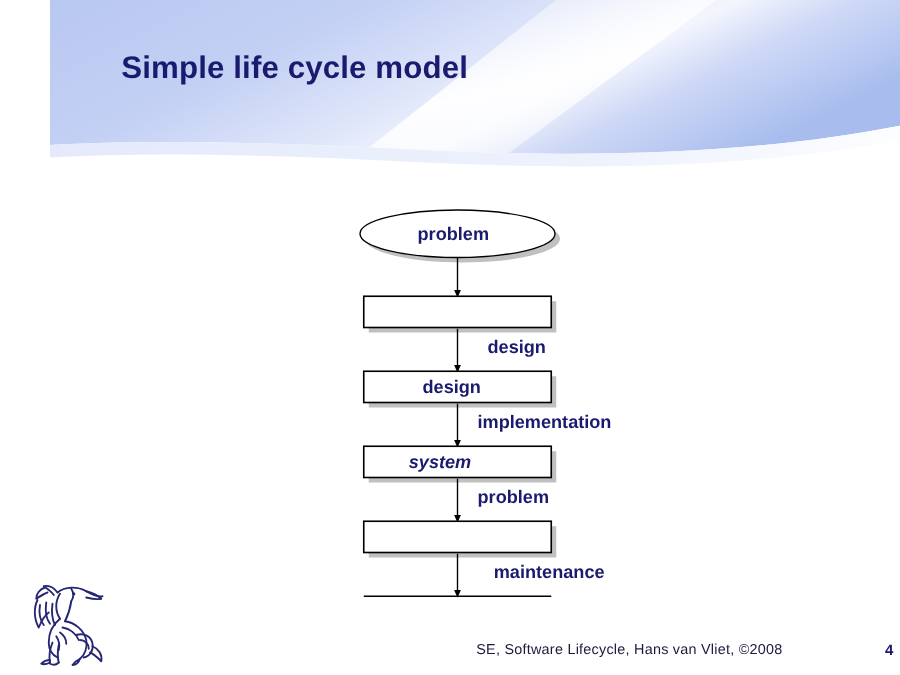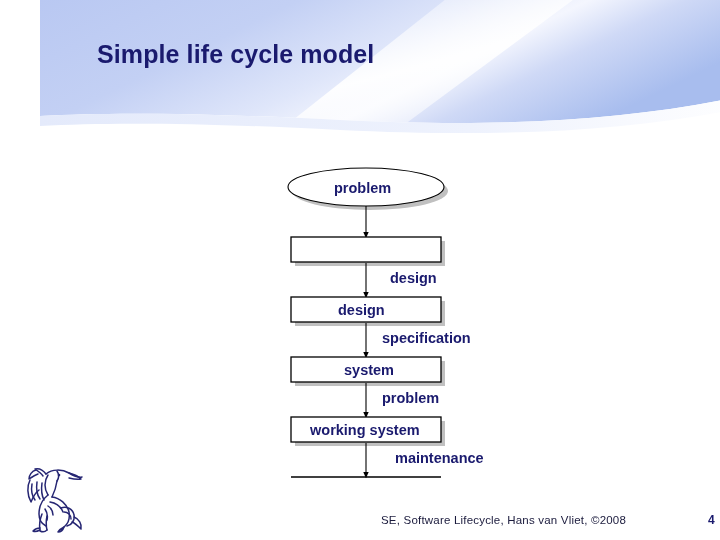--- a/index.html
+++ b/index.html
@@ -161,28 +161,27 @@
     <rect x="271" y="417" width="150" height="25" fill="#ffffff" stroke="#000000" stroke-width="1.3"></rect>
 
     <line x1="271" y1="477" x2="421" y2="477" stroke="#000000" stroke-width="1.3"></line>
   </svg>
 
   <div class="node-label" style="left:314px; top:180px;">problem</div>
 
 
   <div class="node-label" style="left:318px; top:302px;">design</div>
 
-  <div class="node-label" style="left:324px; top:362px;">system</div>
-
-  <div class="node-label" style="left:290px; top:422px;">working system</div>
+  <div class="node-label" style="left:307px; top:362px;font-style:italic;">system</div>
+
 
 
   <div class="edge-label" style="left:370px; top:270px;">design</div>
 
-  <div class="edge-label" style="left:362px; top:330px;">specification</div>
+  <div class="edge-label" style="left:362px; top:330px;">implementation</div>
 
   <div class="edge-label" style="left:362px; top:390px;">problem</div>
 
   <div class="edge-label" style="left:375px; top:450px;">maintenance</div>
 </div>
 
 <div id="vu-logo">
   <svg width="78" height="72" viewBox="0 0 78 72" xmlns="http://www.w3.org/2000/svg">
     <g fill="none" stroke="#262673" stroke-width="1.5" stroke-linecap="round" stroke-linejoin="round">
 

